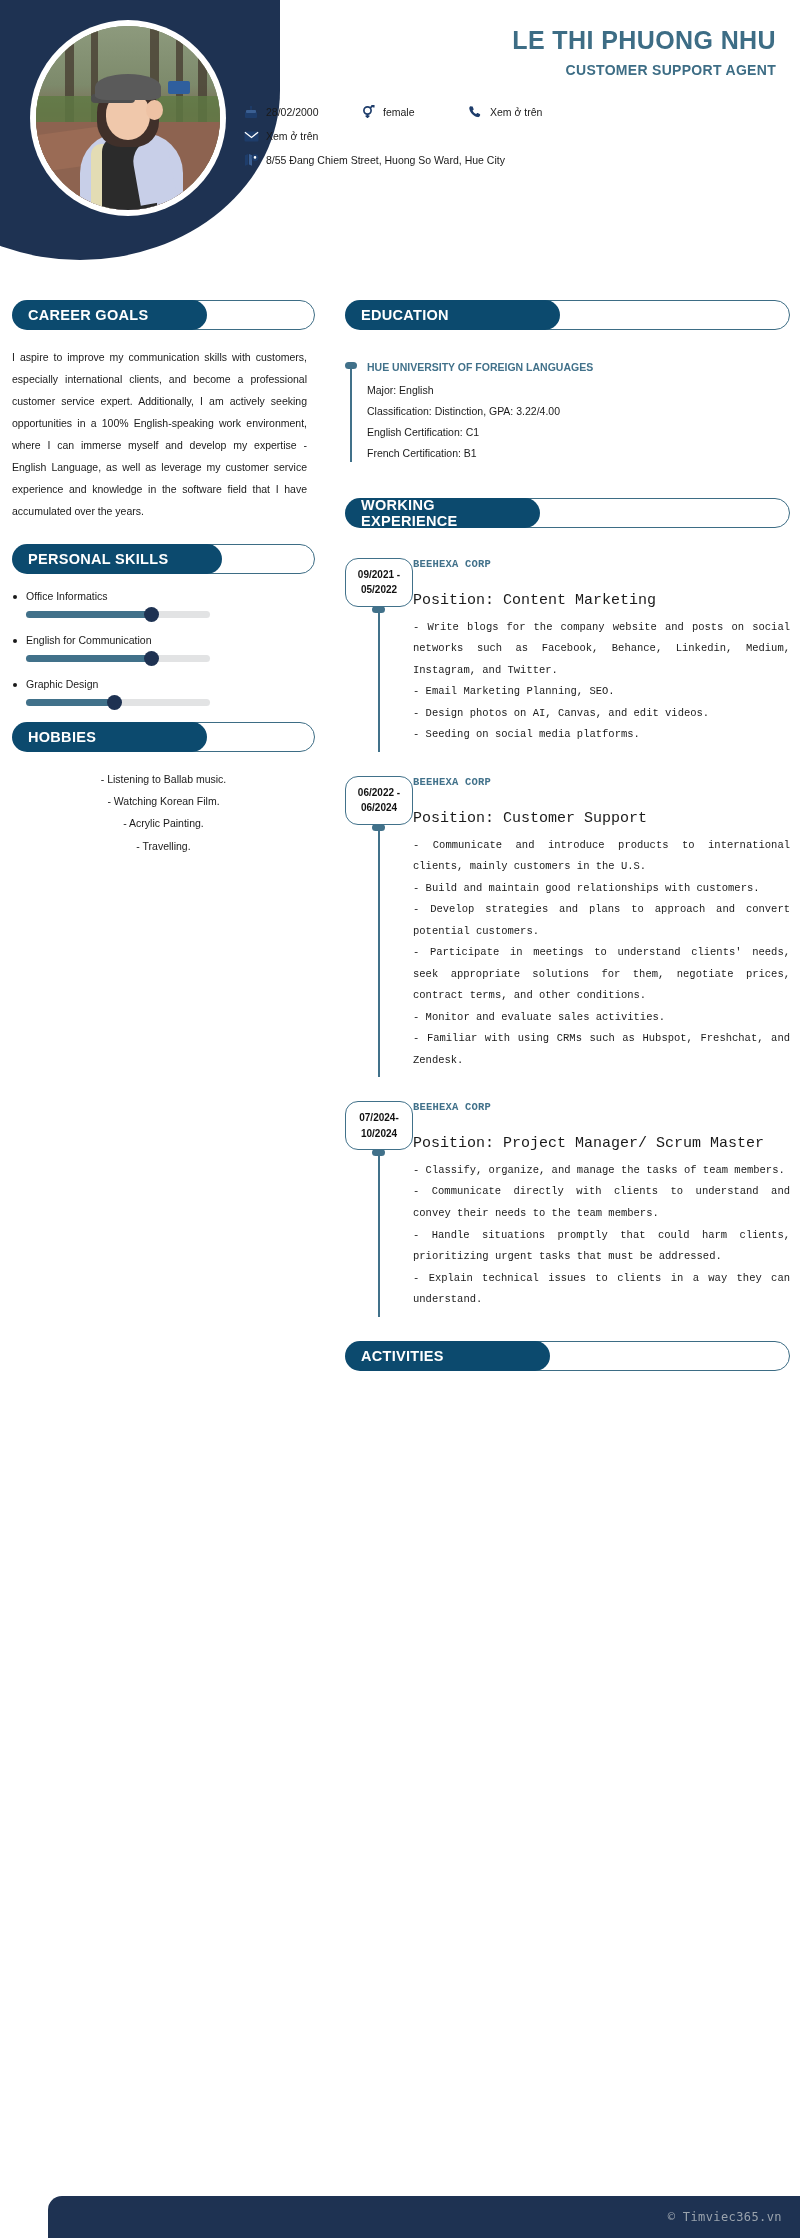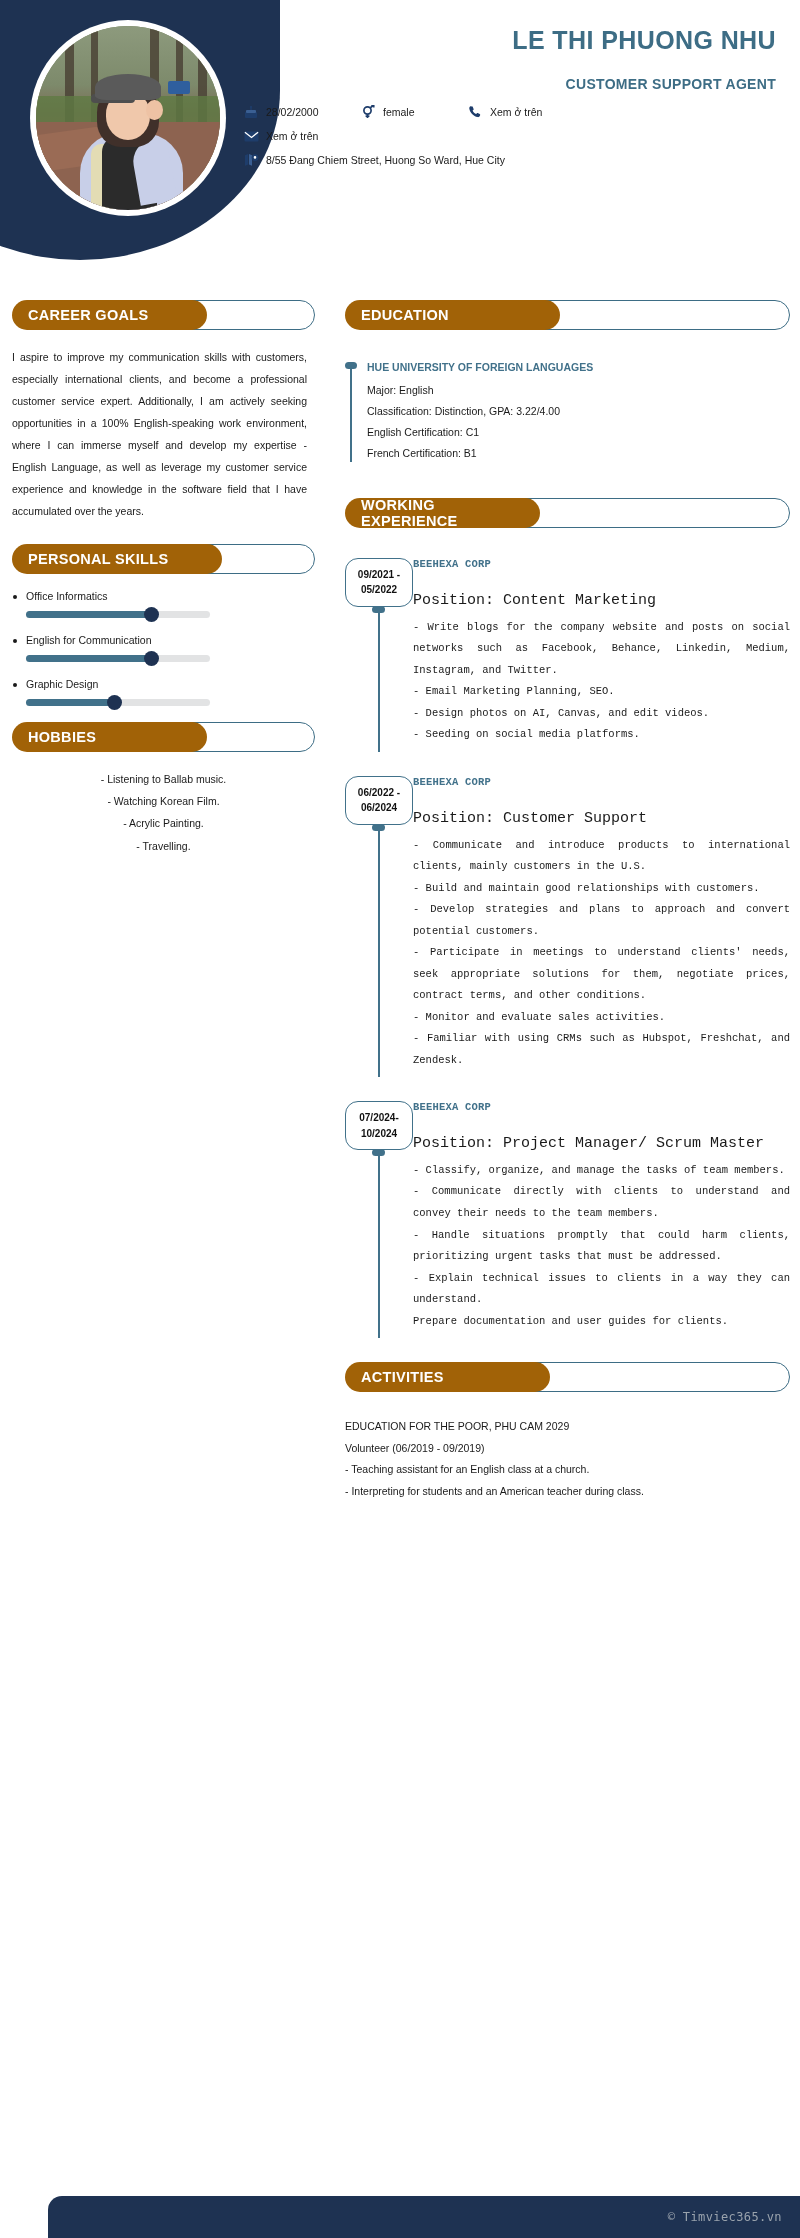--- a/index.html
+++ b/index.html
@@ -60,21 +60,21 @@
   .ph-brim { position:absolute; top:37%; left:30%; width:24%; height:5%; background:#4e4e4e; border-radius:4px; }
   .ph-hand { position:absolute; top:40%; left:60%; width:9%; height:11%; background:#eec2a4; border-radius:50%; }
 
   .header-text { position:absolute; left:290px; top:26px; right:24px; text-align:right; }
   .name {
     font-size:25px; font-weight:bold; color:#3d6d85;
     letter-spacing:.4px; line-height:1.15;
   }
   .job-title {
     font-size:14px; font-weight:bold; color:#3d6d85;
-    letter-spacing:.3px; margin-top:21px;
+    letter-spacing:.3px; margin-top:7px;
   }
 
   .contact { position:absolute; left:243px; top:105px; right:14px; font-size:10.5px; color:#1a1a1a; }
   .contact-row { display:flex; align-items:center; margin-bottom:10px; }
   .c-item { display:flex; align-items:center; margin-right:22px; }
   .c-item .ic { width:16px; height:14px; margin-right:7px; display:flex; align-items:center; justify-content:center; color:#1e3d6b; flex:none; }
   .c-item .tx { white-space:nowrap; }
   .w-date { width:95px; }
   .w-gender { width:85px; }
 
@@ -84,21 +84,21 @@
   .col-right { position:absolute; left:345px; top:0; width:445px; }
 
   
   .sec-head { position:relative; height:30px; margin-bottom:16px; }
   .sec-outline {
     position:absolute; left:10px; top:0; right:0; height:30px;
     border:1.4px solid #3d6d85; border-radius:16px; background:#ffffff;
   }
   .sec-pill {
     position:absolute; left:0; top:0; height:30px;
-    background:#a16207; border-radius:16px;
+    background:#0c4a6e; border-radius:16px;
     display:flex; align-items:center;
     padding:0 20px 0 16px;
     color:#ffffff; font-size:14.5px; font-weight:bold; letter-spacing:.3px;
   }
   .sec-pill.w-career { width:195px; }
   .sec-pill.w-skills { width:210px; }
   .sec-pill.w-hobbies { width:195px; }
   .sec-pill.w-education { width:215px; }
   .sec-pill.w-work { width:195px; }
   .sec-pill.w-activities { width:205px; }
@@ -374,33 +374,26 @@
         <div class="job-date">07/2024- 10/2024</div>
         <div class="job-tl-dot"></div>
         <div class="job-tl"></div>
         <div class="job-body">
           <div class="job-company">BEEHEXA CORP</div>
           <div class="job-pos">Position: Project Manager/ Scrum Master</div>
           <div class="job-li">- Classify, organize, and manage the tasks of team members.</div>
           <div class="job-li">- Communicate directly with clients to understand and convey their needs to the team members.</div>
           <div class="job-li">- Handle situations promptly that could harm clients, prioritizing urgent tasks that must be addressed.</div>
           <div class="job-li">- Explain technical issues to clients in a way they can understand.</div>
-          <div class="job-li">Prepare documentation and user guides for clients.</div>
         </div>
       </div>
 
       <div class="sec-head" style="margin-top:4px; margin-bottom:24px;">
         <div class="sec-outline"></div>
         <div class="sec-pill w-activities">ACTIVITIES</div>
-      </div>
-      <div>
-        <div class="act-line">EDUCATION FOR THE POOR, PHU CAM 2029</div>
-        <div class="act-line">Volunteer (06/2019 - 09/2019)</div>
-        <div class="act-line">- Teaching assistant for an English class at a church.</div>
-        <div class="act-line">- Interpreting for students and an American teacher during class.</div>
       </div>
     </div>
   </div>
 
   <div class="footer">
     <span class="footer-txt">© Timviec365.vn</span>
   </div>
 
 </div>
 

